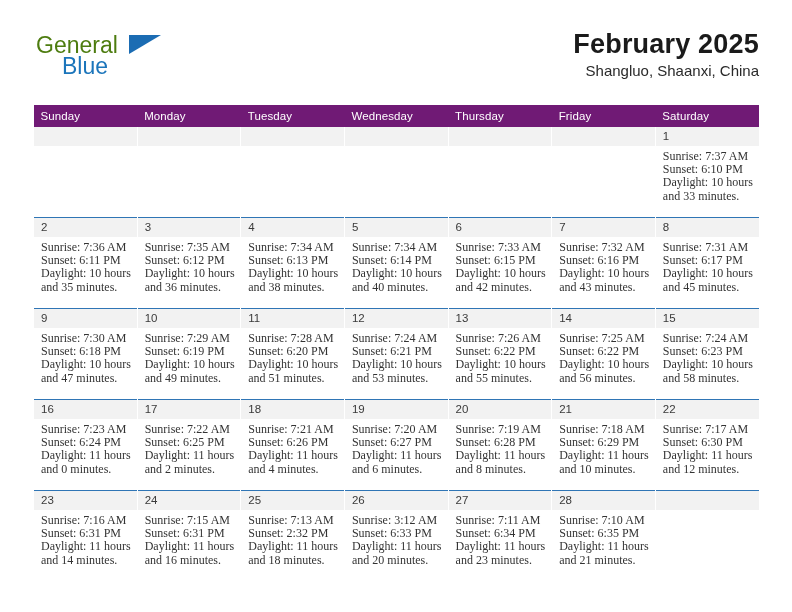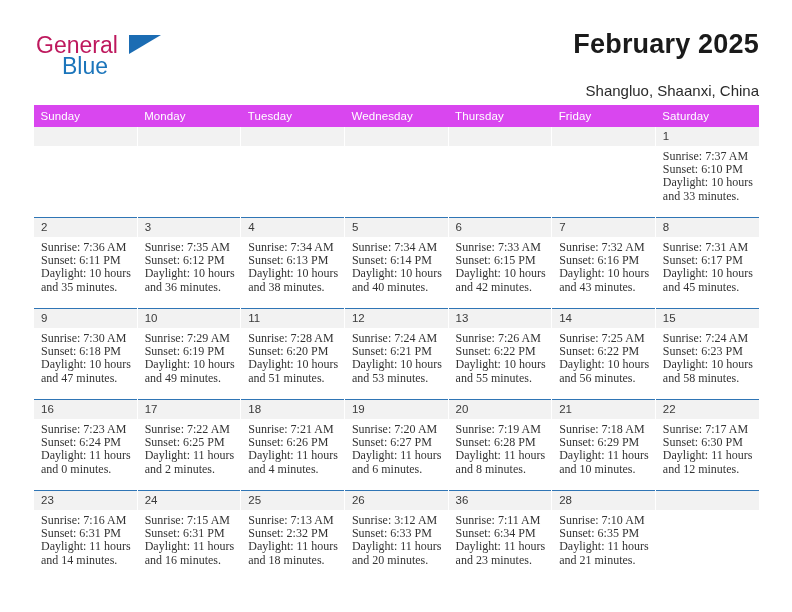--- a/index.html
+++ b/index.html
@@ -35,21 +35,21 @@
     top: 4px;
     width: 220px;
     height: 56px;
   }
   .brand-general {
     position: absolute;
     left: 3px;
     top: 0px;
     font-size: 23px;
     letter-spacing: 0px;
-    color: #be185d;
+    color: #4d7c0f;
     font-family: "Liberation Sans", sans-serif;
     font-weight: 400;
     line-height: 26px;
   }
   .brand-blue {
     position: absolute;
     left: 29px;
     top: 21px;
     font-size: 23px;
     color: #1b75bb;
@@ -75,38 +75,38 @@
     text-align: right;
   }
   .cal-title {
     font-size: 27px;
     font-weight: 700;
     color: #1a1a1a;
     line-height: 32px;
     letter-spacing: 0.2px;
   }
   .cal-subtitle {
-    margin-top: 22px;
+    margin-top: 2px;
     font-size: 15px;
     font-weight: 400;
     color: #2a2a2a;
     line-height: 18px;
   }
 
   
   .calendar {
     position: absolute;
     left: 33px;
     top: 105px;
     width: 726px;
     border-collapse: collapse;
     table-layout: fixed;
   }
   .calendar th {
-    background: #d946ef;
+    background: #701a75;
     color: #ffffff;
     font-size: 11.5px;
     font-weight: 400;
     text-align: left;
     padding: 5px 0 5px 7px;
     height: 11px;
     border: none;
     letter-spacing: 0.1px;
   }
   .calendar td {
@@ -499,21 +499,21 @@
               <div class="details">
                 <div>Sunrise: 3:12 AM</div>
                 <div>Sunset: 6:33 PM</div>
                 <div>Daylight: 11 hours</div>
                 <div>and 20 minutes.</div>
               </div>
             </div>
           </td>
           <td class="day-cell">
             <div class="cell-inner">
-              <div class="daynum-band">36</div>
+              <div class="daynum-band">27</div>
               <div class="details">
                 <div>Sunrise: 7:11 AM</div>
                 <div>Sunset: 6:34 PM</div>
                 <div>Daylight: 11 hours</div>
                 <div>and 23 minutes.</div>
               </div>
             </div>
           </td>
           <td class="day-cell">
             <div class="cell-inner">

